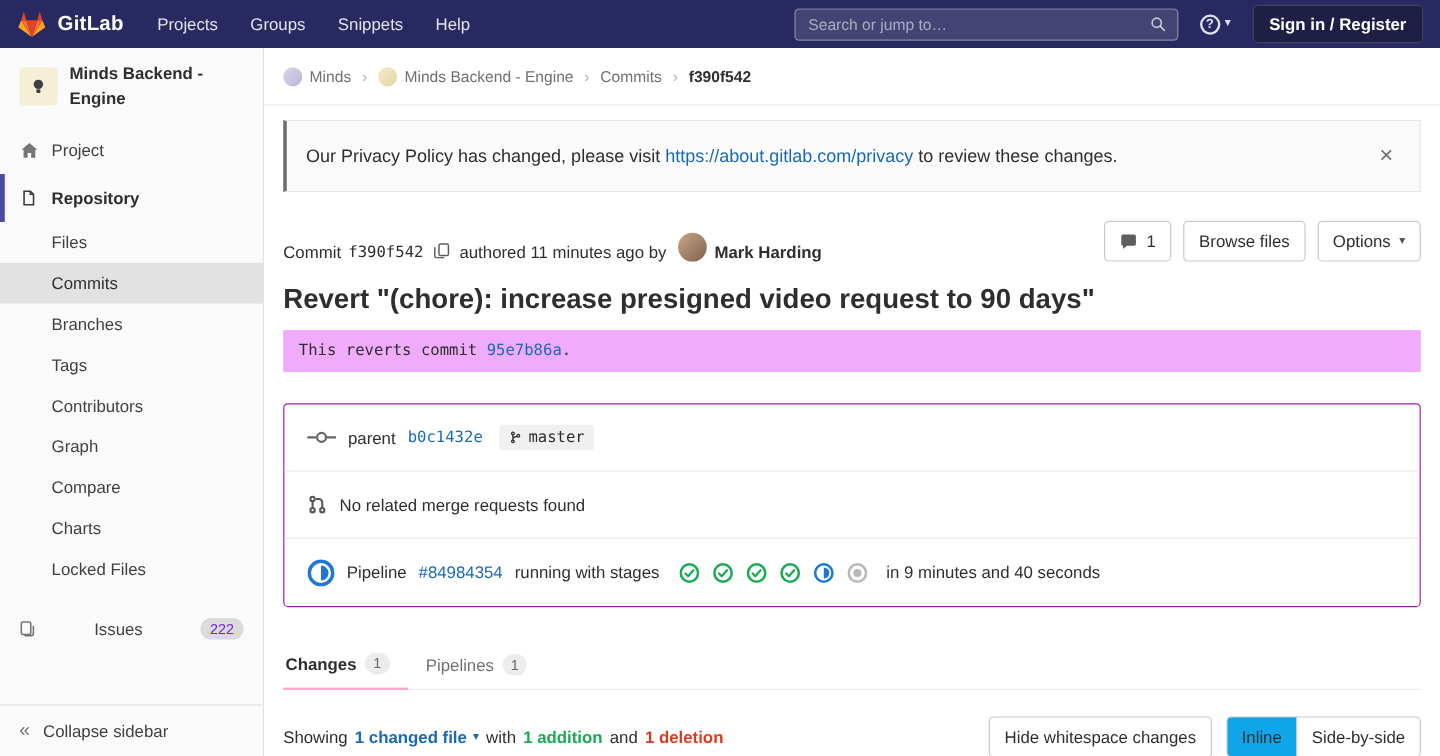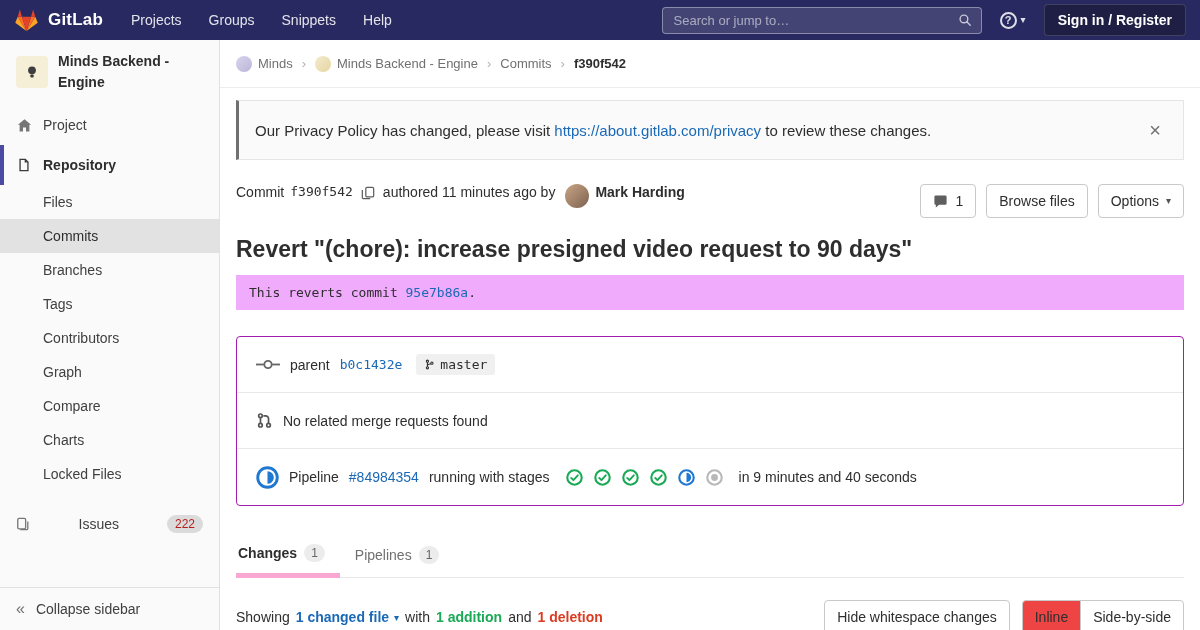--- a/index.html
+++ b/index.html
@@ -56,21 +56,21 @@
   }
   .project-title { font-weight: 600; font-size: 14px; line-height: 1.5; color: #2e2e2e; }
   .nav-list { margin-top: 4px; }
   .side-item { display: flex; align-items: center; gap: 11px; padding: 12px 16px; color: #404040; cursor: pointer; }
   .side-item .nav-icon { width: 16px; display: flex; justify-content: center; }
   .side-item.active-section { border-left: 4px solid #4b4ba3; padding-left: 12px; font-weight: 600; color: #2e2e2e; }
   .sub-item { padding: 9px 16px 9px 43px; color: #404040; cursor: pointer; font-size: 14px; }
   .sub-item.active { background: #e2e2e2; color: #2e2e2e; }
   .issues-row { margin-top: 12px; gap: 48px; }
   .count-badge {
-    margin-left: auto; background: #dbdbdb; color: #b91c1c; border-radius: 9px;
+    margin-left: auto; background: #dbdbdb; color: #6d28d9; border-radius: 9px;
     padding: 1px 8px; font-size: 12px; line-height: 16px;
   }
   .collapse-row {
     margin-top: auto; border-top: 1px solid #e1e1e1; display: flex; gap: 11px;
     align-items: center; padding: 13px 16px; color: #404040; cursor: pointer;
   }
   .collapse-glyph { font-size: 16px; color: #707070; line-height: 1; }
 
   
   .main { margin-left: 220px; margin-top: 40px; padding: 0 16px; }
@@ -87,35 +87,35 @@
     margin-top: 12px; background: #fafafa; border: 1px solid #e5e5e5;
     border-left: 3px solid #707070; padding: 19px 16px; display: flex;
     align-items: center; font-size: 15px;
   }
   .banner a { color: #1b69b6; cursor: pointer; }
   .banner-close { margin-left: auto; color: #707070; font-size: 20px; line-height: 1; cursor: pointer; padding: 0 6px; }
 
   .mono { font-family: "DejaVu Sans Mono", "Liberation Mono", monospace; font-size: 13px; }
   .link { color: #1b69b6; cursor: pointer; }
 
-  .commit-meta { margin-top: 24px; display: flex; align-items: flex-start; gap: 6px; }
+  .commit-meta { margin-top: 24px; display: flex; align-items: flex-end; gap: 6px; }
   .copy-btn { display: flex; align-items: center; cursor: pointer; padding: 2px; }
   .author-avatar {
     width: 24px; height: 24px; border-radius: 50%; margin-left: 4px; flex: none;
     background: linear-gradient(135deg, #c9a585, #7d6250);
   }
   .author-name { font-weight: 600; }
   .meta-actions { margin-left: auto; display: flex; gap: 10px; align-items: center; }
   .btn {
     background: #fff; border: 1px solid #c9c9c9; border-radius: 4px; padding: 7px 12px;
     font-size: 14px; color: #2e2e2e; font-family: inherit; cursor: pointer;
     display: inline-flex; align-items: center; gap: 7px; line-height: 18px;
   }
   .btn .caret { font-size: 10px; color: #555; }
-  .btn.selected { background: #ef4444; }
+  .btn.selected { background: #0ea5e9; }
 
   .commit-title { font-size: 23px; font-weight: 600; margin: 18px 0 12px; color: #2e2e2e; }
   .commit-desc { background: #f0abfc; padding: 10px 13px; color: #2e2e2e; }
 
   .commit-box { margin-top: 26px; border: 1px solid #a21caf; border-radius: 4px; }
   .commit-box-row {
     display: flex; align-items: center; gap: 10px; padding: 0 19px; height: 56px;
     border-bottom: 1px solid #e8e8e8;
   }
   .commit-box-row:last-child { border-bottom: none; }
@@ -124,21 +124,21 @@
     border-radius: 3px; padding: 3px 8px; margin-left: 4px; cursor: pointer;
   }
   .mini-graph { display: inline-flex; align-items: center; gap: 11px; margin: 0 6px; }
   .ci-icon { display: inline-flex; cursor: pointer; }
   .ci-icon svg { width: 17px; height: 17px; }
   .pipeline-big-icon svg { width: 23px; height: 23px; }
 
   .tabs { margin-top: 26px; border-bottom: 1px solid #e8e8e8; display: flex; }
   .tab { padding: 12px 15px 11px; display: flex; gap: 7px; align-items: center; color: #707070; cursor: pointer; }
   .tab:first-child { padding-left: 2px; }
-  .tab.active { color: #2e2e2e; font-weight: 600; border-bottom: 5px solid #f9a8d4; margin-bottom: -1px; justify-content: flex-end; }
+  .tab.active { color: #2e2e2e; font-weight: 600; border-bottom: 2px solid #f9a8d4; margin-bottom: -1px; justify-content: flex-end; }
   .tab-badge {
     background: #ececec; border-radius: 9px; padding: 1px 7px; font-size: 12px;
     color: #666; font-weight: 400; line-height: 16px;
   }
 
   .diff-toolbar { margin-top: 22px; display: flex; align-items: center; gap: 6px; }
   .dropdown-link { color: #1b69b6; font-weight: 600; cursor: pointer; display: inline-flex; align-items: center; gap: 5px; }
   .dropdown-link .caret { font-size: 10px; }
   .additions { color: #1aaa55; font-weight: 700; }
   .deletions { color: #db3b21; font-weight: 700; }

